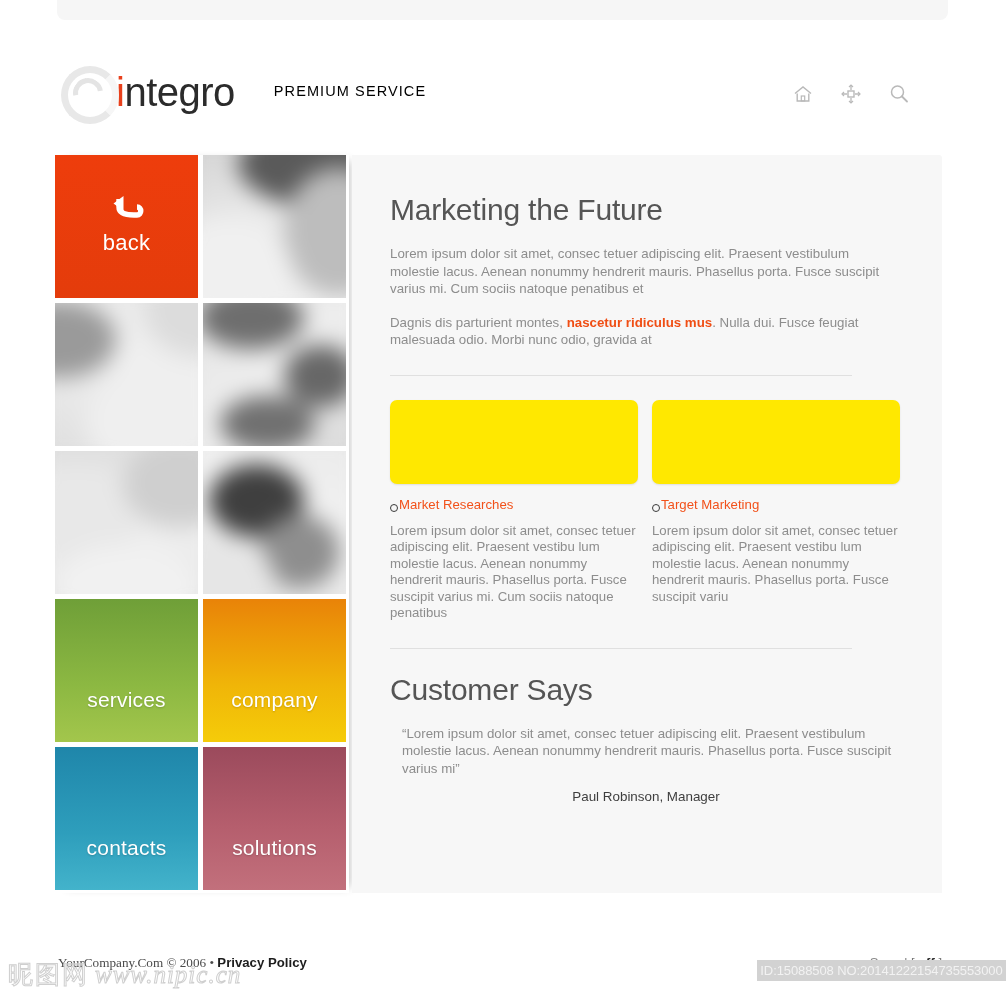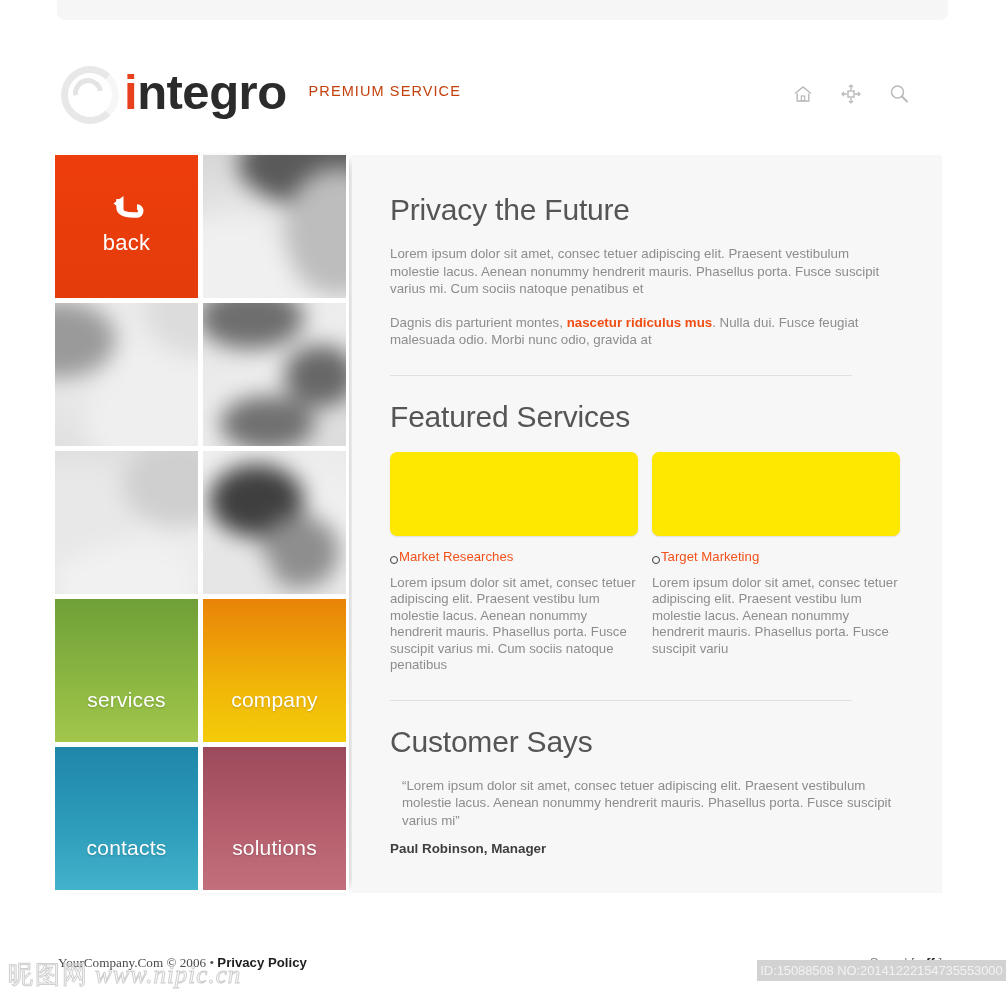--- a/index.html
+++ b/index.html
@@ -59,33 +59,32 @@
     position: absolute;
     left: 15px; top: 15px;
     width: 20px; height: 20px;
     border: 5px solid #e4e4e4;
     border-radius: 50%;
     border-right-color: transparent;
     border-bottom-color: transparent;
     transform: rotate(35deg);
   }
   .logo-text {
-    font-size: 49px;
-    font-weight: 700;
+    font-size: 40px;
+    font-weight: 400;
     color: #2b2b2b;
     letter-spacing: -0.5px;
-    margin-left: 8px;
     line-height: 1;
   }
   .logo-text .i-red { color: #e8401c; }
   .tagline {
-    margin-left: 22px;
+    margin-left: 39px;
     font-size: 14.5px;
     letter-spacing: 1.1px;
-    color: #c2410c;
+    color: #000000;
     font-weight: 400;
     padding-bottom: 2px;
   }
 
   .header-icons {
     position: absolute;
     right: 96px;
     top: 28px;
     display: flex;
     gap: 26px;
@@ -242,23 +241,23 @@
 
   .quote {
     margin: 12px;
     font-size: 13.3px;
     line-height: 17.5px;
     color: #8d8d8d;
     width: 515px;
   }
   .quote-author {
     margin: 11px 16px 0 0;
-    text-align: left;
+    text-align: center;
     font-size: 13.4px;
-    font-weight: bold;
+    font-weight: normal;
     color: #3e3e3e;
     width: 512px;
   }
 
   
   .footer {
     position: absolute;
     left: 0;
     top: 945px;
     width: 1006px;
@@ -432,27 +431,26 @@
     </div>
 
     <div class="tile tile-solutions">
       <span class="tile-label">solutions</span>
     </div>
   </div>
 
   <div class="content">
     <div class="content-inner">
 
-      <h2 class="section-title">Privacy the Future</h2>
+      <h2 class="section-title">Marketing the Future</h2>
       <p class="body">Lorem ipsum dolor sit amet, consec tetuer adipiscing elit. Praesent vestibulum molestie lacus. Aenean nonummy hendrerit mauris. Phasellus porta. Fusce suscipit varius mi. Cum sociis natoque penatibus et</p>
       <p class="body"><span>Dagnis dis parturient montes, </span><a class="inline-link" href="#">nascetur ridiculus mus</a><span>. Nulla dui. Fusce feugiat malesuada odio. Morbi nunc odio, gravida at</span></p>
 
       <div class="divider"></div>
 
-      <h2 class="section-title">Featured Services</h2>
 
       <div class="service-cards">
         <div class="svc-card">
           <div class="svc-thumb"></div>
           <div class="svc-linkrow">
             <span class="bullet"></span>
             <a class="svc-link" href="#">Market Researches</a>
           </div>
           <p class="svc-text">Lorem ipsum dolor sit amet, consec tetuer adipiscing elit. Praesent vestibu lum molestie lacus. Aenean nonummy hendrerit mauris. Phasellus porta. Fusce suscipit varius mi. Cum sociis natoque penatibus</p>
         </div>

